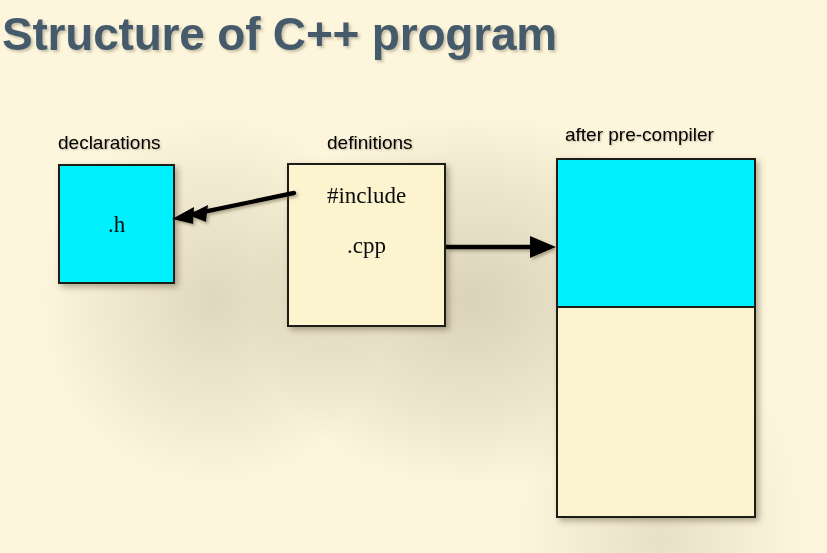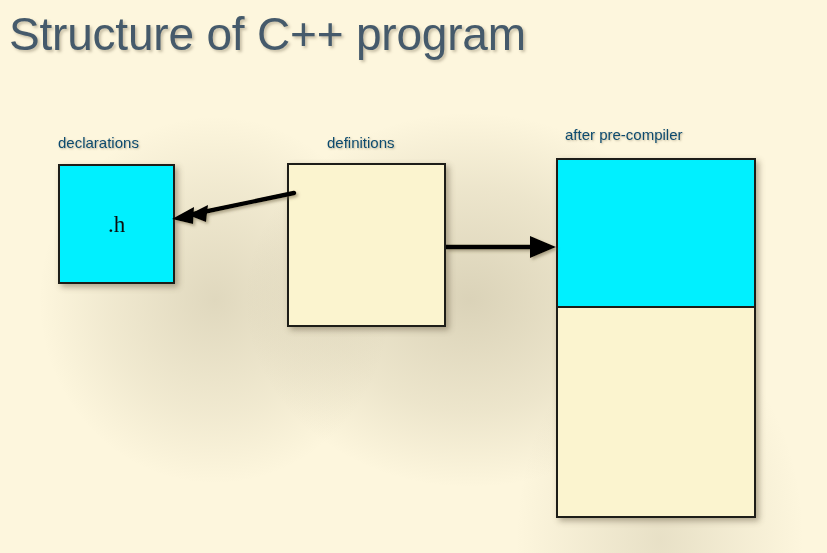--- a/index.html
+++ b/index.html
@@ -26,36 +26,36 @@
     width: 827px; height: 553px;
     background:
       radial-gradient(ellipse 300px 250px at 470px 300px, rgba(120,110,80,0.26) 0%, rgba(120,110,80,0.12) 45%, rgba(120,110,80,0.0) 75%),
       radial-gradient(ellipse 220px 230px at 215px 300px, rgba(120,110,80,0.22) 0%, rgba(120,110,80,0.09) 50%, rgba(120,110,80,0.0) 80%),
       radial-gradient(ellipse 200px 300px at 660px 540px, rgba(120,110,80,0.16) 0%, rgba(120,110,80,0.0) 72%);
     pointer-events: none;
   }
 
   #title {
     position: absolute;
-    left: 9px;
+    left: 2px;
     top: 4px;
     width: 800px;
     color: #455a6b;
     font-size: 46px;
-    font-weight: normal;
+    font-weight: bold;
     letter-spacing: -0.2px;
     line-height: 60px;
     white-space: nowrap;
     text-shadow: 2px 2px 3px rgba(130,120,95,0.45);
   }
 
   .caption {
     position: absolute;
-    color: #0c4a6e;
-    font-size: 15px;
+    color: #000000;
+    font-size: 19px;
     line-height: 22px;
     white-space: nowrap;
     text-shadow: 1px 1px 2px rgba(140,130,100,0.5);
   }
 
   .box {
     position: absolute;
     border: 2px solid #1d1d18;
     box-sizing: border-box;
     box-shadow: 3px 3px 6px rgba(90,80,55,0.45);
@@ -130,20 +130,22 @@
 
   <div class="caption" style="left:58px; top:132px;">declarations</div>
 
   <div class="box" id="box-h">
     <div class="box-inner-text">.h</div>
   </div>
 
   <div class="caption" style="left:303px; top:132px;margin-left:24px;">definitions</div>
 
   <div class="box" id="box-cpp">
+    <div class="box-inner-text" id="txt-include">#include</div>
+    <div class="box-inner-text" id="txt-cpp">.cpp</div>
   </div>
 
   <div class="caption" style="left:565px; top:124px;">after pre-compiler</div>
 
   <div class="box" id="box-precompiled">
     <div id="band-cyan"></div>
     <div id="band-cream"></div>
   </div>
 
   <svg class="arrow-svg" id="arrow-left-svg" width="132" height="46" viewBox="0 0 132 46">

